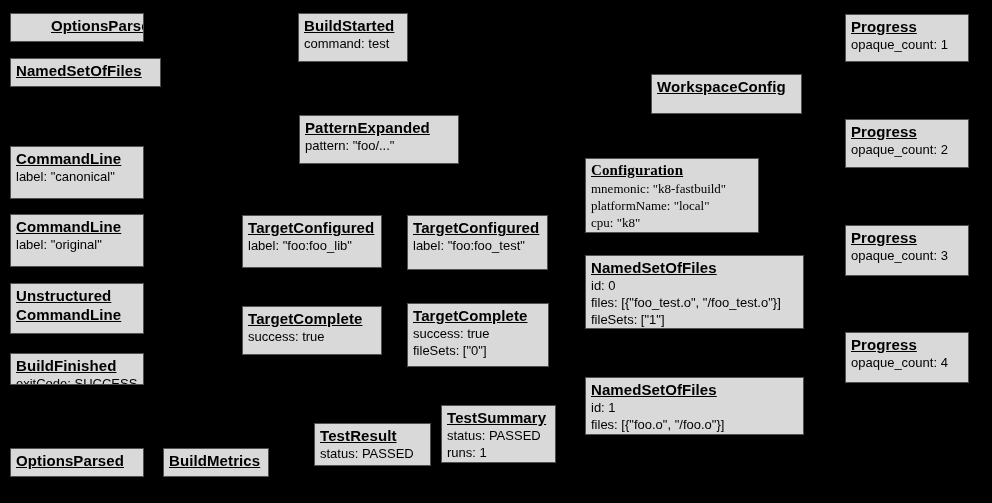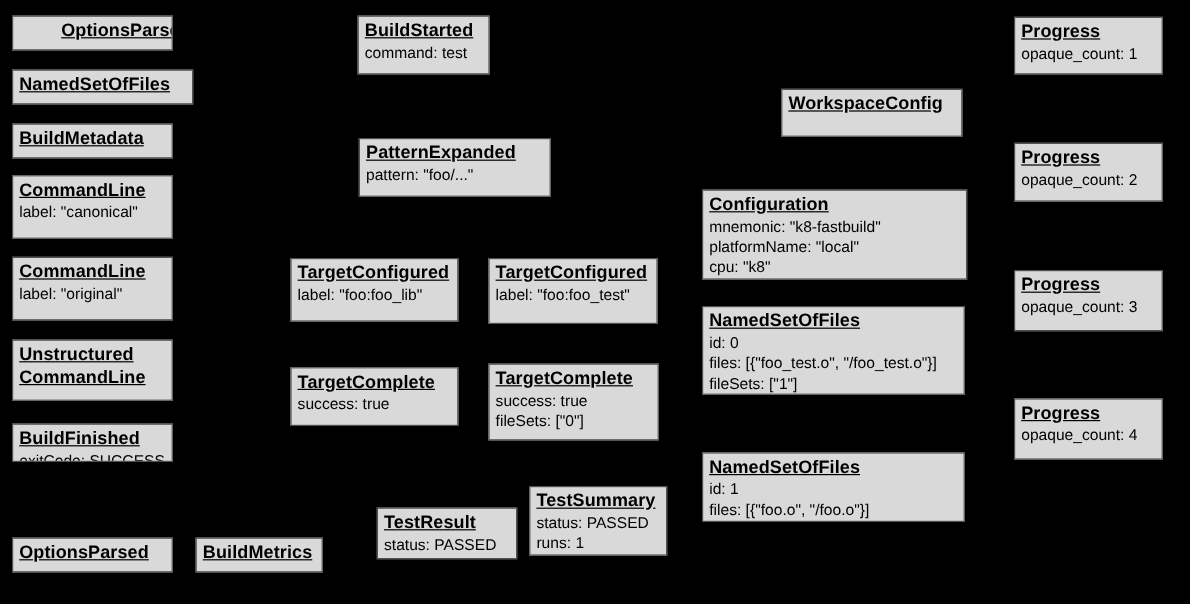--- a/index.html
+++ b/index.html
@@ -42,24 +42,20 @@
 <body>
 
 <div id="canvas">
 
 <div class="node" style="left: 10px; top: 13px; width: 134px; height: 29px; padding-left: 40px;">
       <div class="node-title">OptionsParsed</div>
       <div class="node-body"></div>
     </div>
     <div class="node" style="left: 10px; top: 58px; width: 151px; height: 29px;">
       <div class="node-title">NamedSetOfFiles</div>
-      <div class="node-body"></div>
-    </div>
-    <div class="node" style="left: 10px; top: 103px; width: 134px; height: 29px;">
-      <div class="node-title">BuildMetadata</div>
       <div class="node-body"></div>
     </div>
     <div class="node" style="left: 10px; top: 146px; width: 134px; height: 53px;">
       <div class="node-title">CommandLine</div>
       <div class="node-body">
         <div class="node-line">label: "canonical"</div>
       </div>
     </div>
     <div class="node" style="left: 10px; top: 214px; width: 134px; height: 53px;">
       <div class="node-title">CommandLine</div>
@@ -133,21 +129,21 @@
       <div class="node-title">TestSummary</div>
       <div class="node-body">
         <div class="node-line">status: PASSED</div>
         <div class="node-line">runs: 1</div>
       </div>
     </div>
     <div class="node" style="left: 651px; top: 74px; width: 151px; height: 40px;">
       <div class="node-title">WorkspaceConfig</div>
       <div class="node-body"></div>
     </div>
-    <div class="node" style="left: 585px; top: 158px; width: 221px; height: 75px;">
+    <div class="node" style="left: 585px; top: 158px; width: 174px; height: 75px; font-family: Liberation Serif, serif;">
       <div class="node-title">Configuration</div>
       <div class="node-body">
         <div class="node-line">mnemonic: "k8-fastbuild"</div>
         <div class="node-line">platformName: "local"</div>
         <div class="node-line">cpu: "k8"</div>
       </div>
     </div>
     <div class="node" style="left: 585px; top: 255px; width: 219px; height: 74px;">
       <div class="node-title">NamedSetOfFiles</div>
       <div class="node-body">

